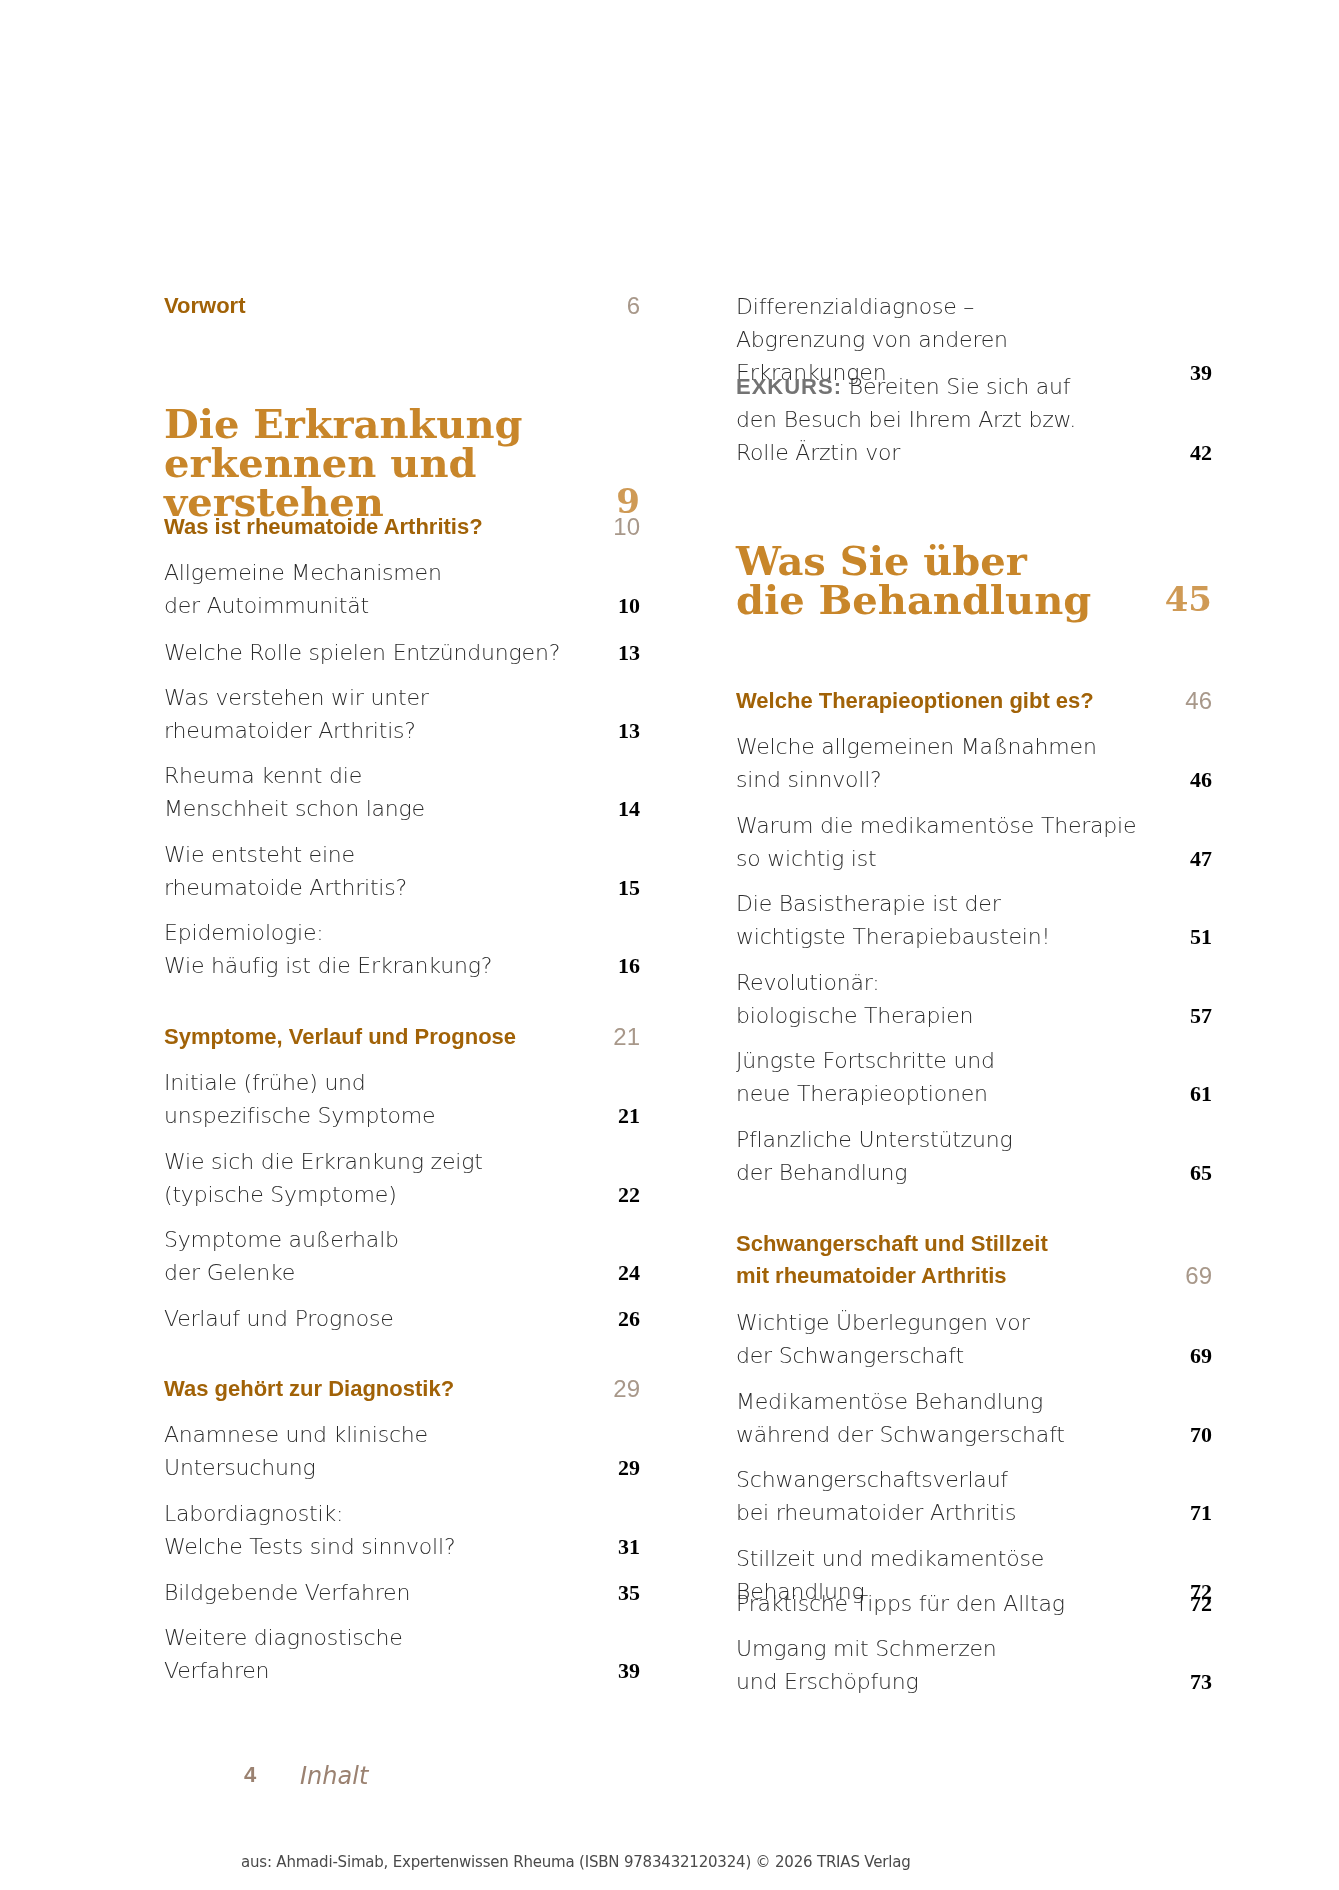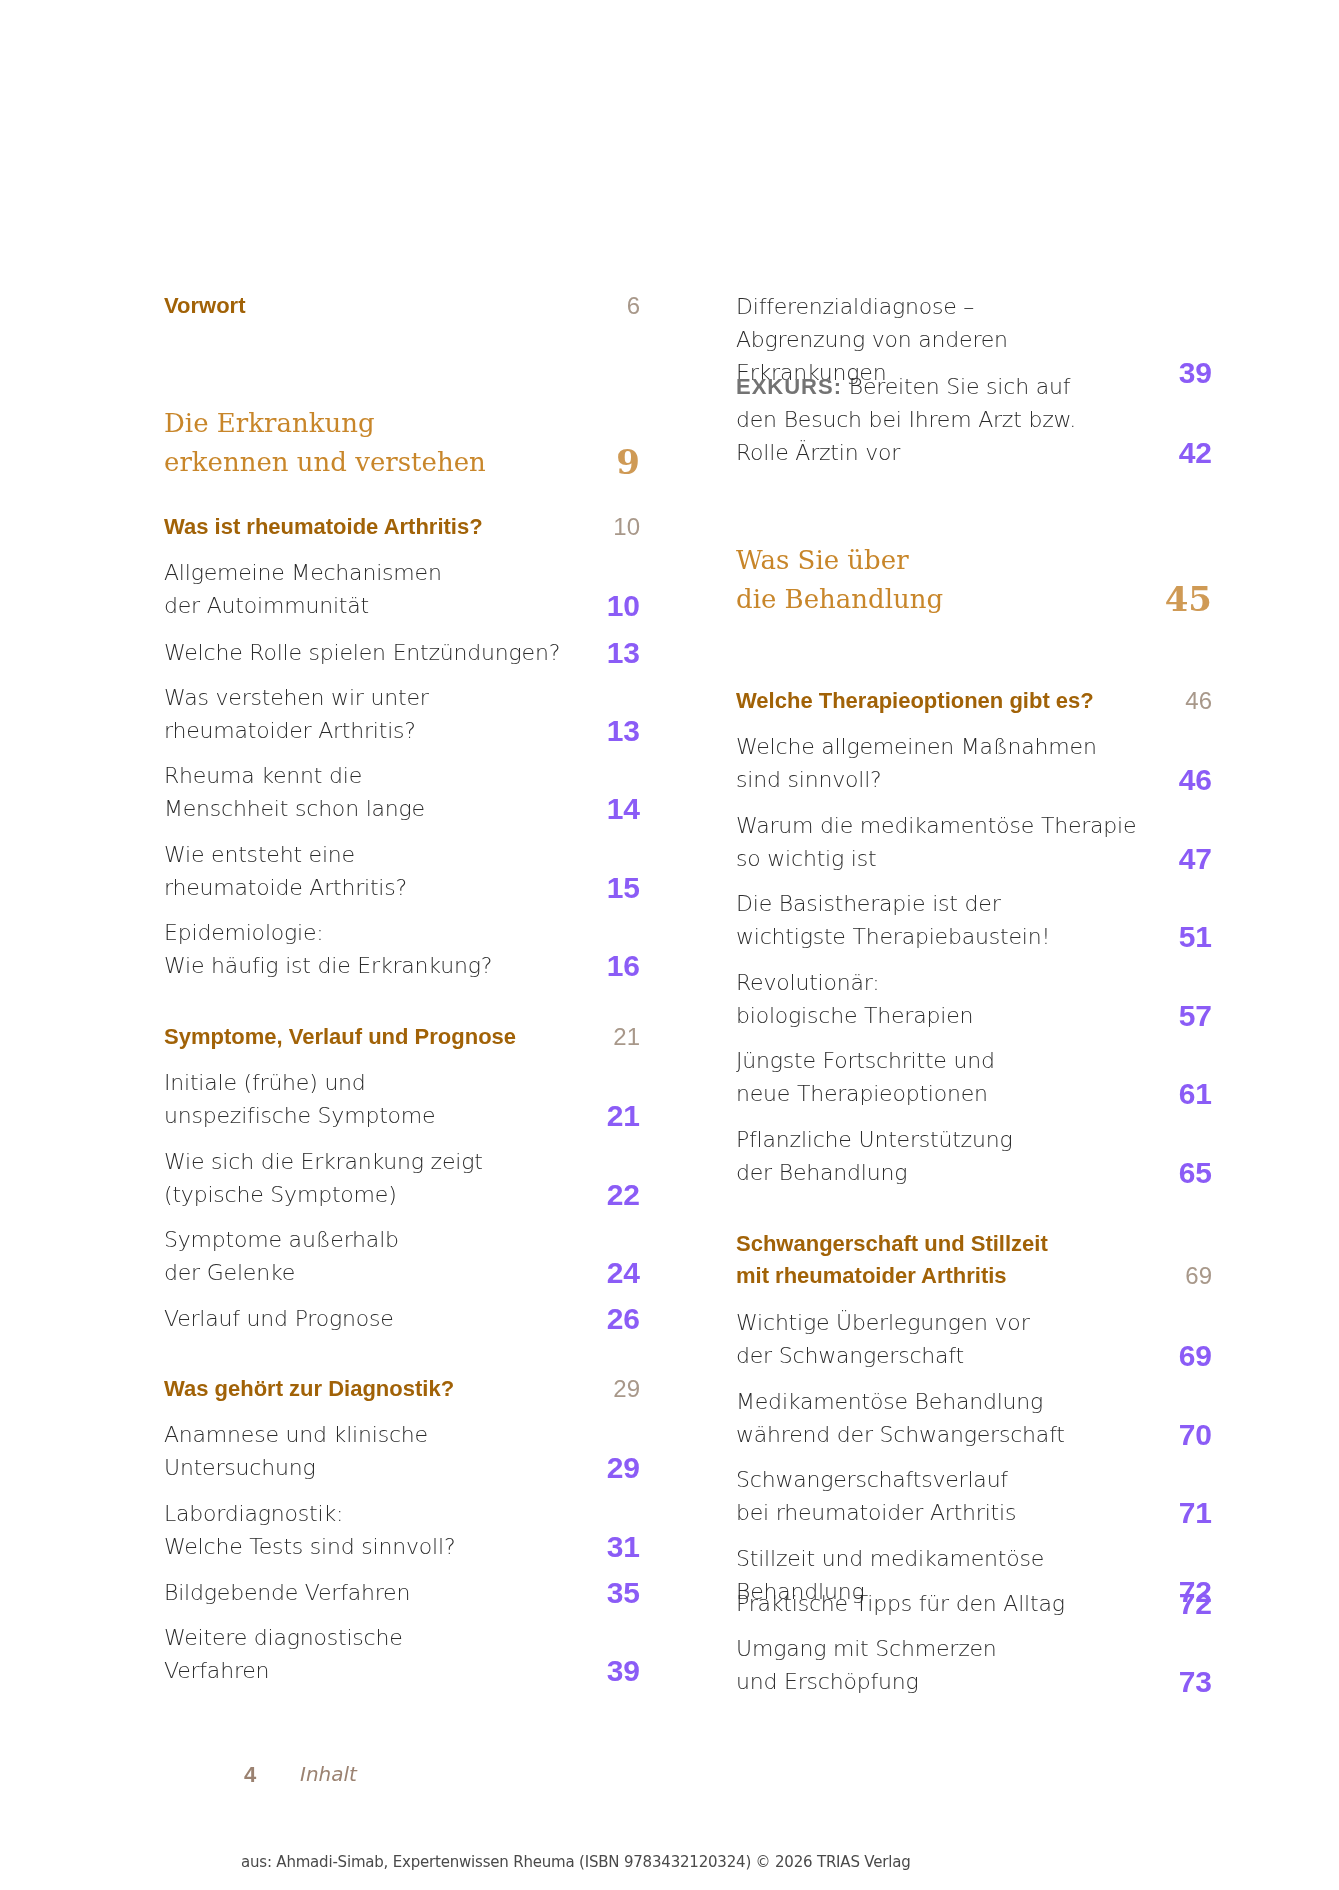--- a/index.html
+++ b/index.html
@@ -5,28 +5,28 @@
   html, body { margin:0; padding:0; background:#ffffff; }
   body { width:1339px; height:1890px; position:relative; overflow:hidden;
          font-family:"DejaVu Sans", sans-serif; color:#2b2b2b; }
   .col { position:absolute; top:0; }
   .col-left { left:164px; width:476px; }
   .col-right { left:736px; width:476px; }
   .entry { position:absolute; left:0; width:100%; }
   .entry .text { display:block; padding-right:70px; }
   .entry .num { position:absolute; right:0; bottom:0; text-align:right; }
   .sub .text { font-family:"DejaVu Sans", sans-serif; font-weight:300; font-size:22px; line-height:33px; color:#2b2b2b; letter-spacing:-0.2px; }
-  .sub .num { font-family:Liberation Sans, sans-serif; font-weight:bold; font-size:30px; line-height:33px; color:#8b5cf6; }
+  .sub .num { font-family:Liberation Serif, serif; font-weight:bold; font-size:22px; line-height:33px; color:#000000; }
   .sec .text { font-family:"Liberation Sans", sans-serif; font-weight:bold; font-size:22px; line-height:32px; color:#a16207; }
   .sec .num { font-family:"Liberation Sans", sans-serif; font-size:24px; line-height:32px; color:#a8988a; }
-  .part .text { font-family:"DejaVu Serif", serif; font-weight:normal; font-size:26px; line-height:39px; color:#c8862a; padding-right:60px; }
+  .part .text { font-family:"DejaVu Serif", serif; font-weight:bold; font-size:40px; line-height:39px; color:#c8862a; padding-right:60px; }
   .part .num { font-family:"DejaVu Serif", serif; font-weight:bold; font-size:34px; line-height:39px; color:#cf9a55; }
   .exkurs { color:#737373; font-family:"Liberation Sans", sans-serif; font-weight:bold; letter-spacing:1px; }
   .footer-page { position:absolute; left:244px; top:1762px; font-family:"Liberation Sans", sans-serif; font-weight:bold; font-size:22px; color:#9b8271; }
-  .footer-label { position:absolute; left:300px; top:1762px; font-family:"DejaVu Sans", sans-serif; font-style:italic; font-weight:300; font-size:20px; color:#9b8271; }
+  .footer-label { position:absolute; left:300px; top:1762px; font-family:"DejaVu Sans", sans-serif; font-style:italic; font-weight:300; font-size:24px; color:#9b8271; }
   .credit { position:absolute; left:241px; top:1853px; font-family:"DejaVu Sans", sans-serif; font-weight:400; font-size:15px; color:#4a4a4a; letter-spacing:-0.2px; }
 </style>
 </head>
 <body>
 
 <div class="col col-left">
 
   <div class="entry sec" style="top:290px">
     <span class="text"><span>Vorwort</span></span>
     <span class="num">6</span>

